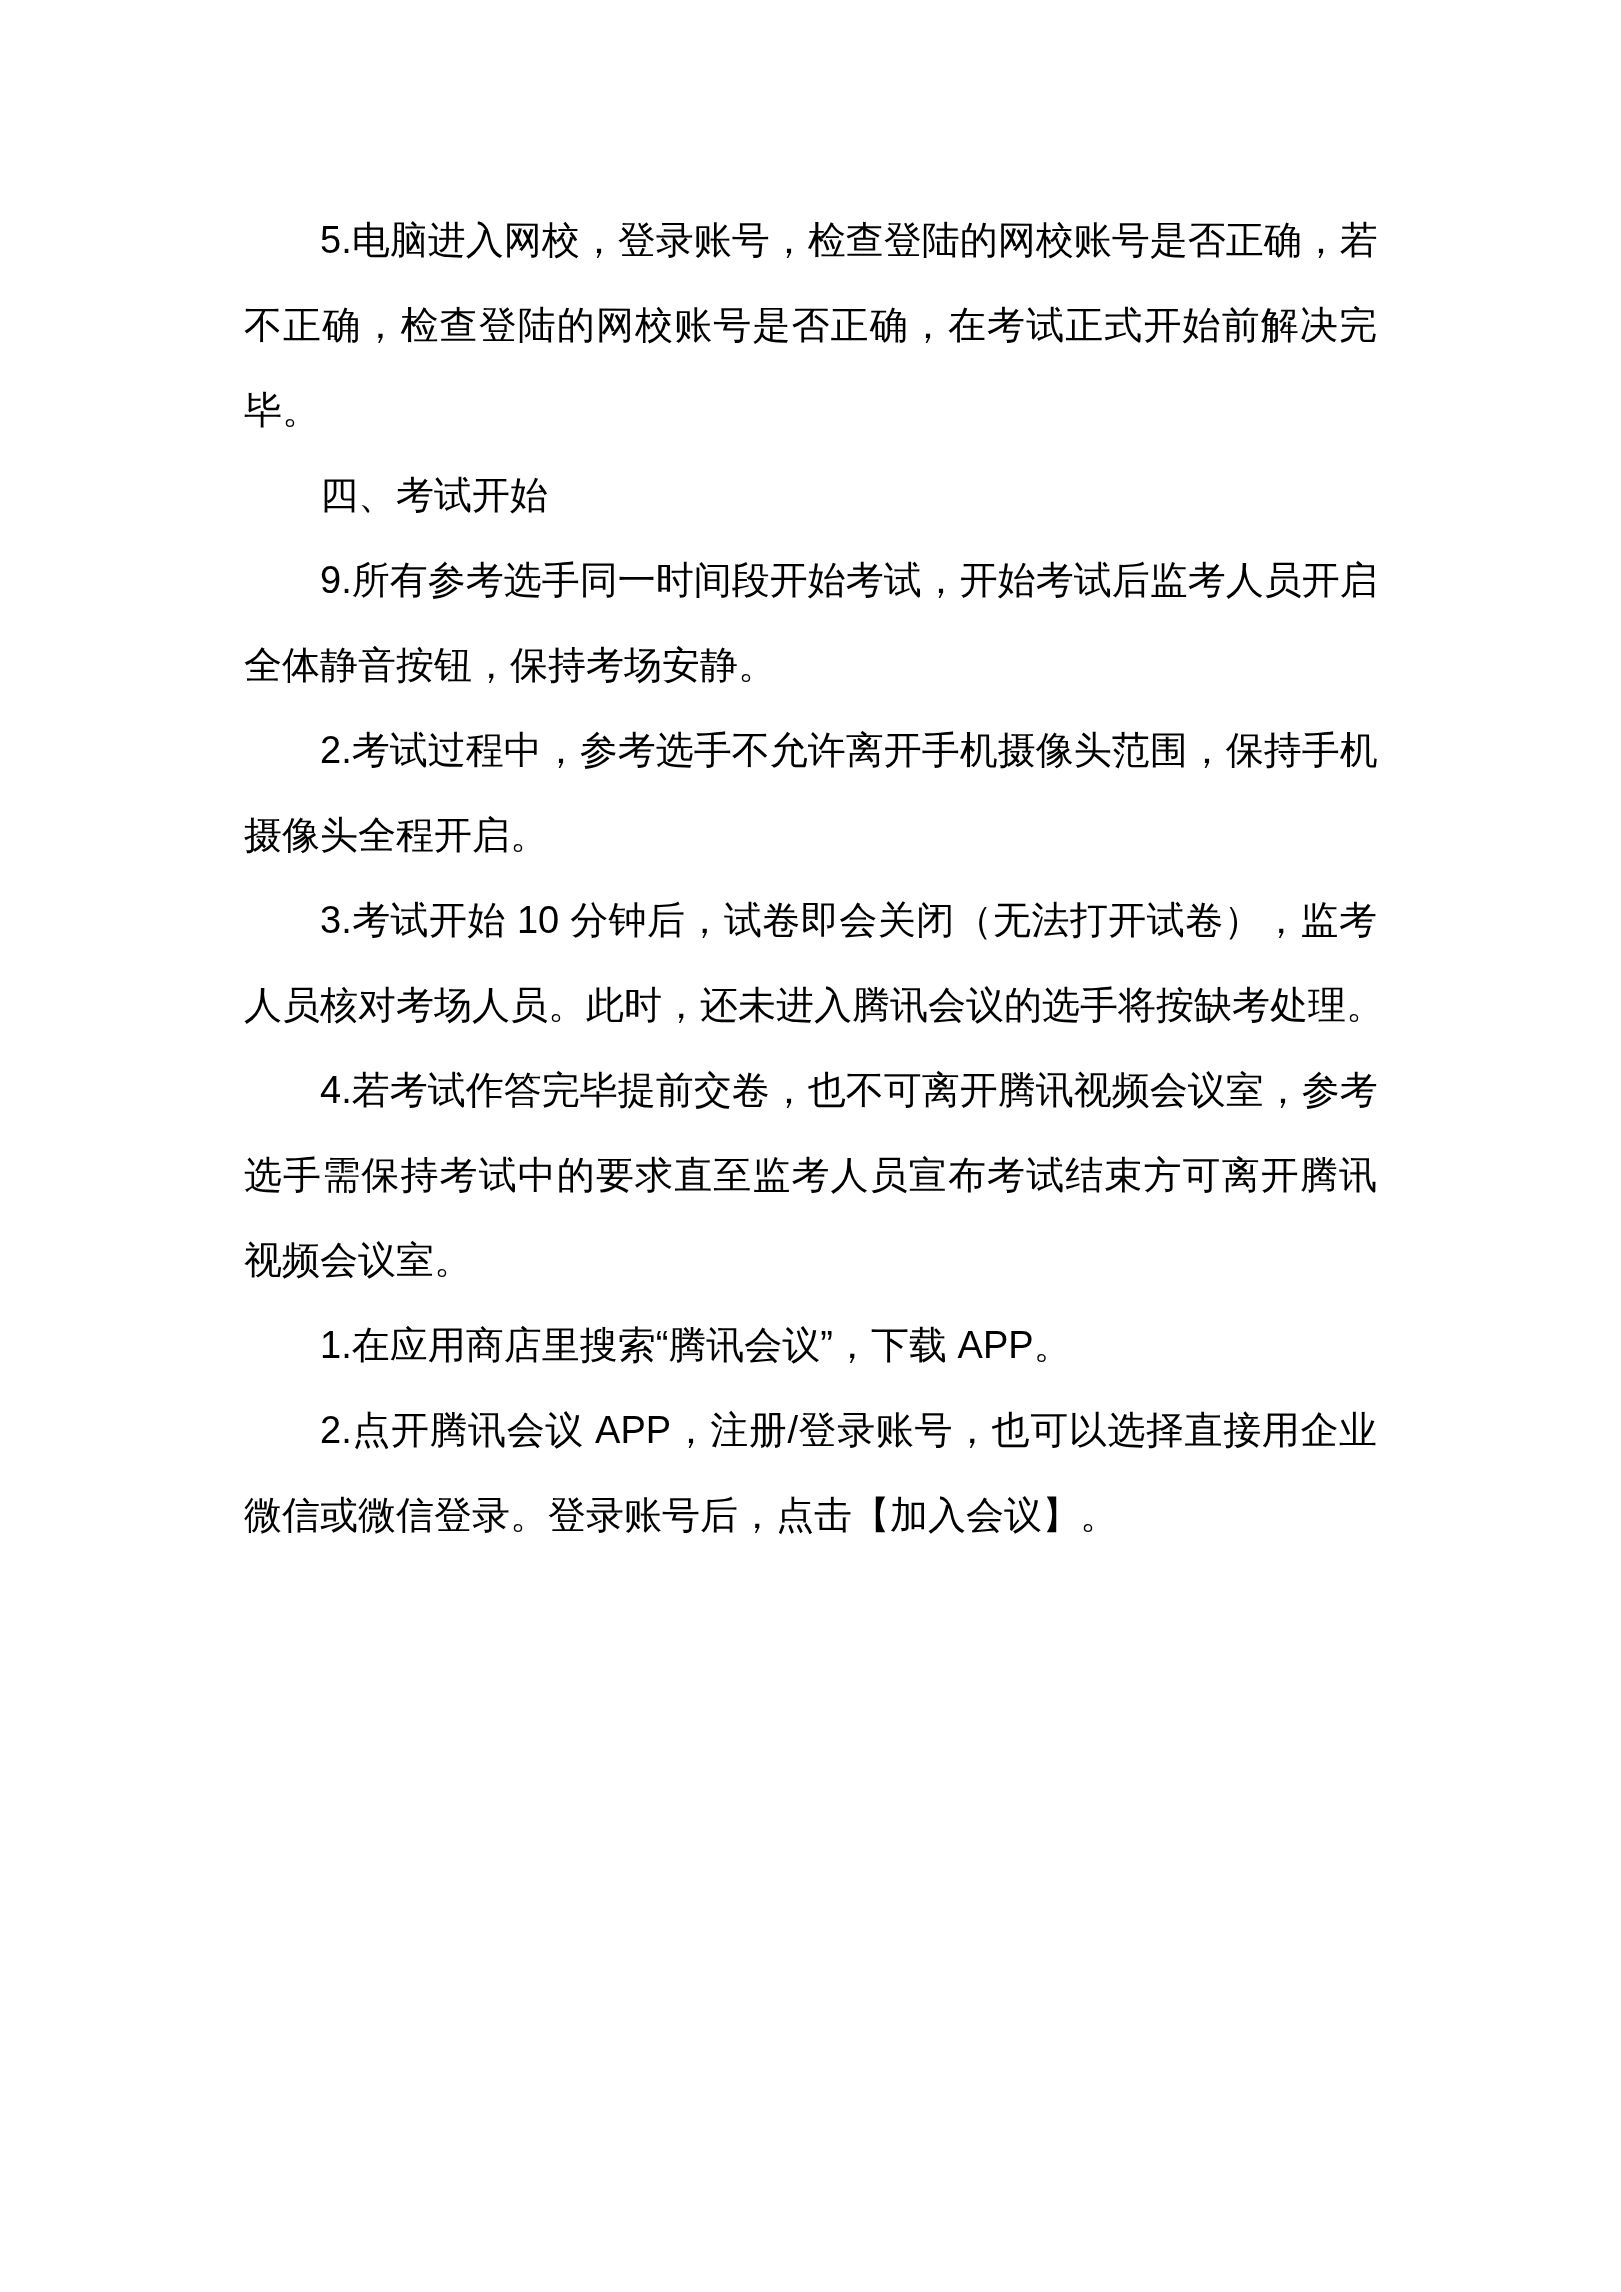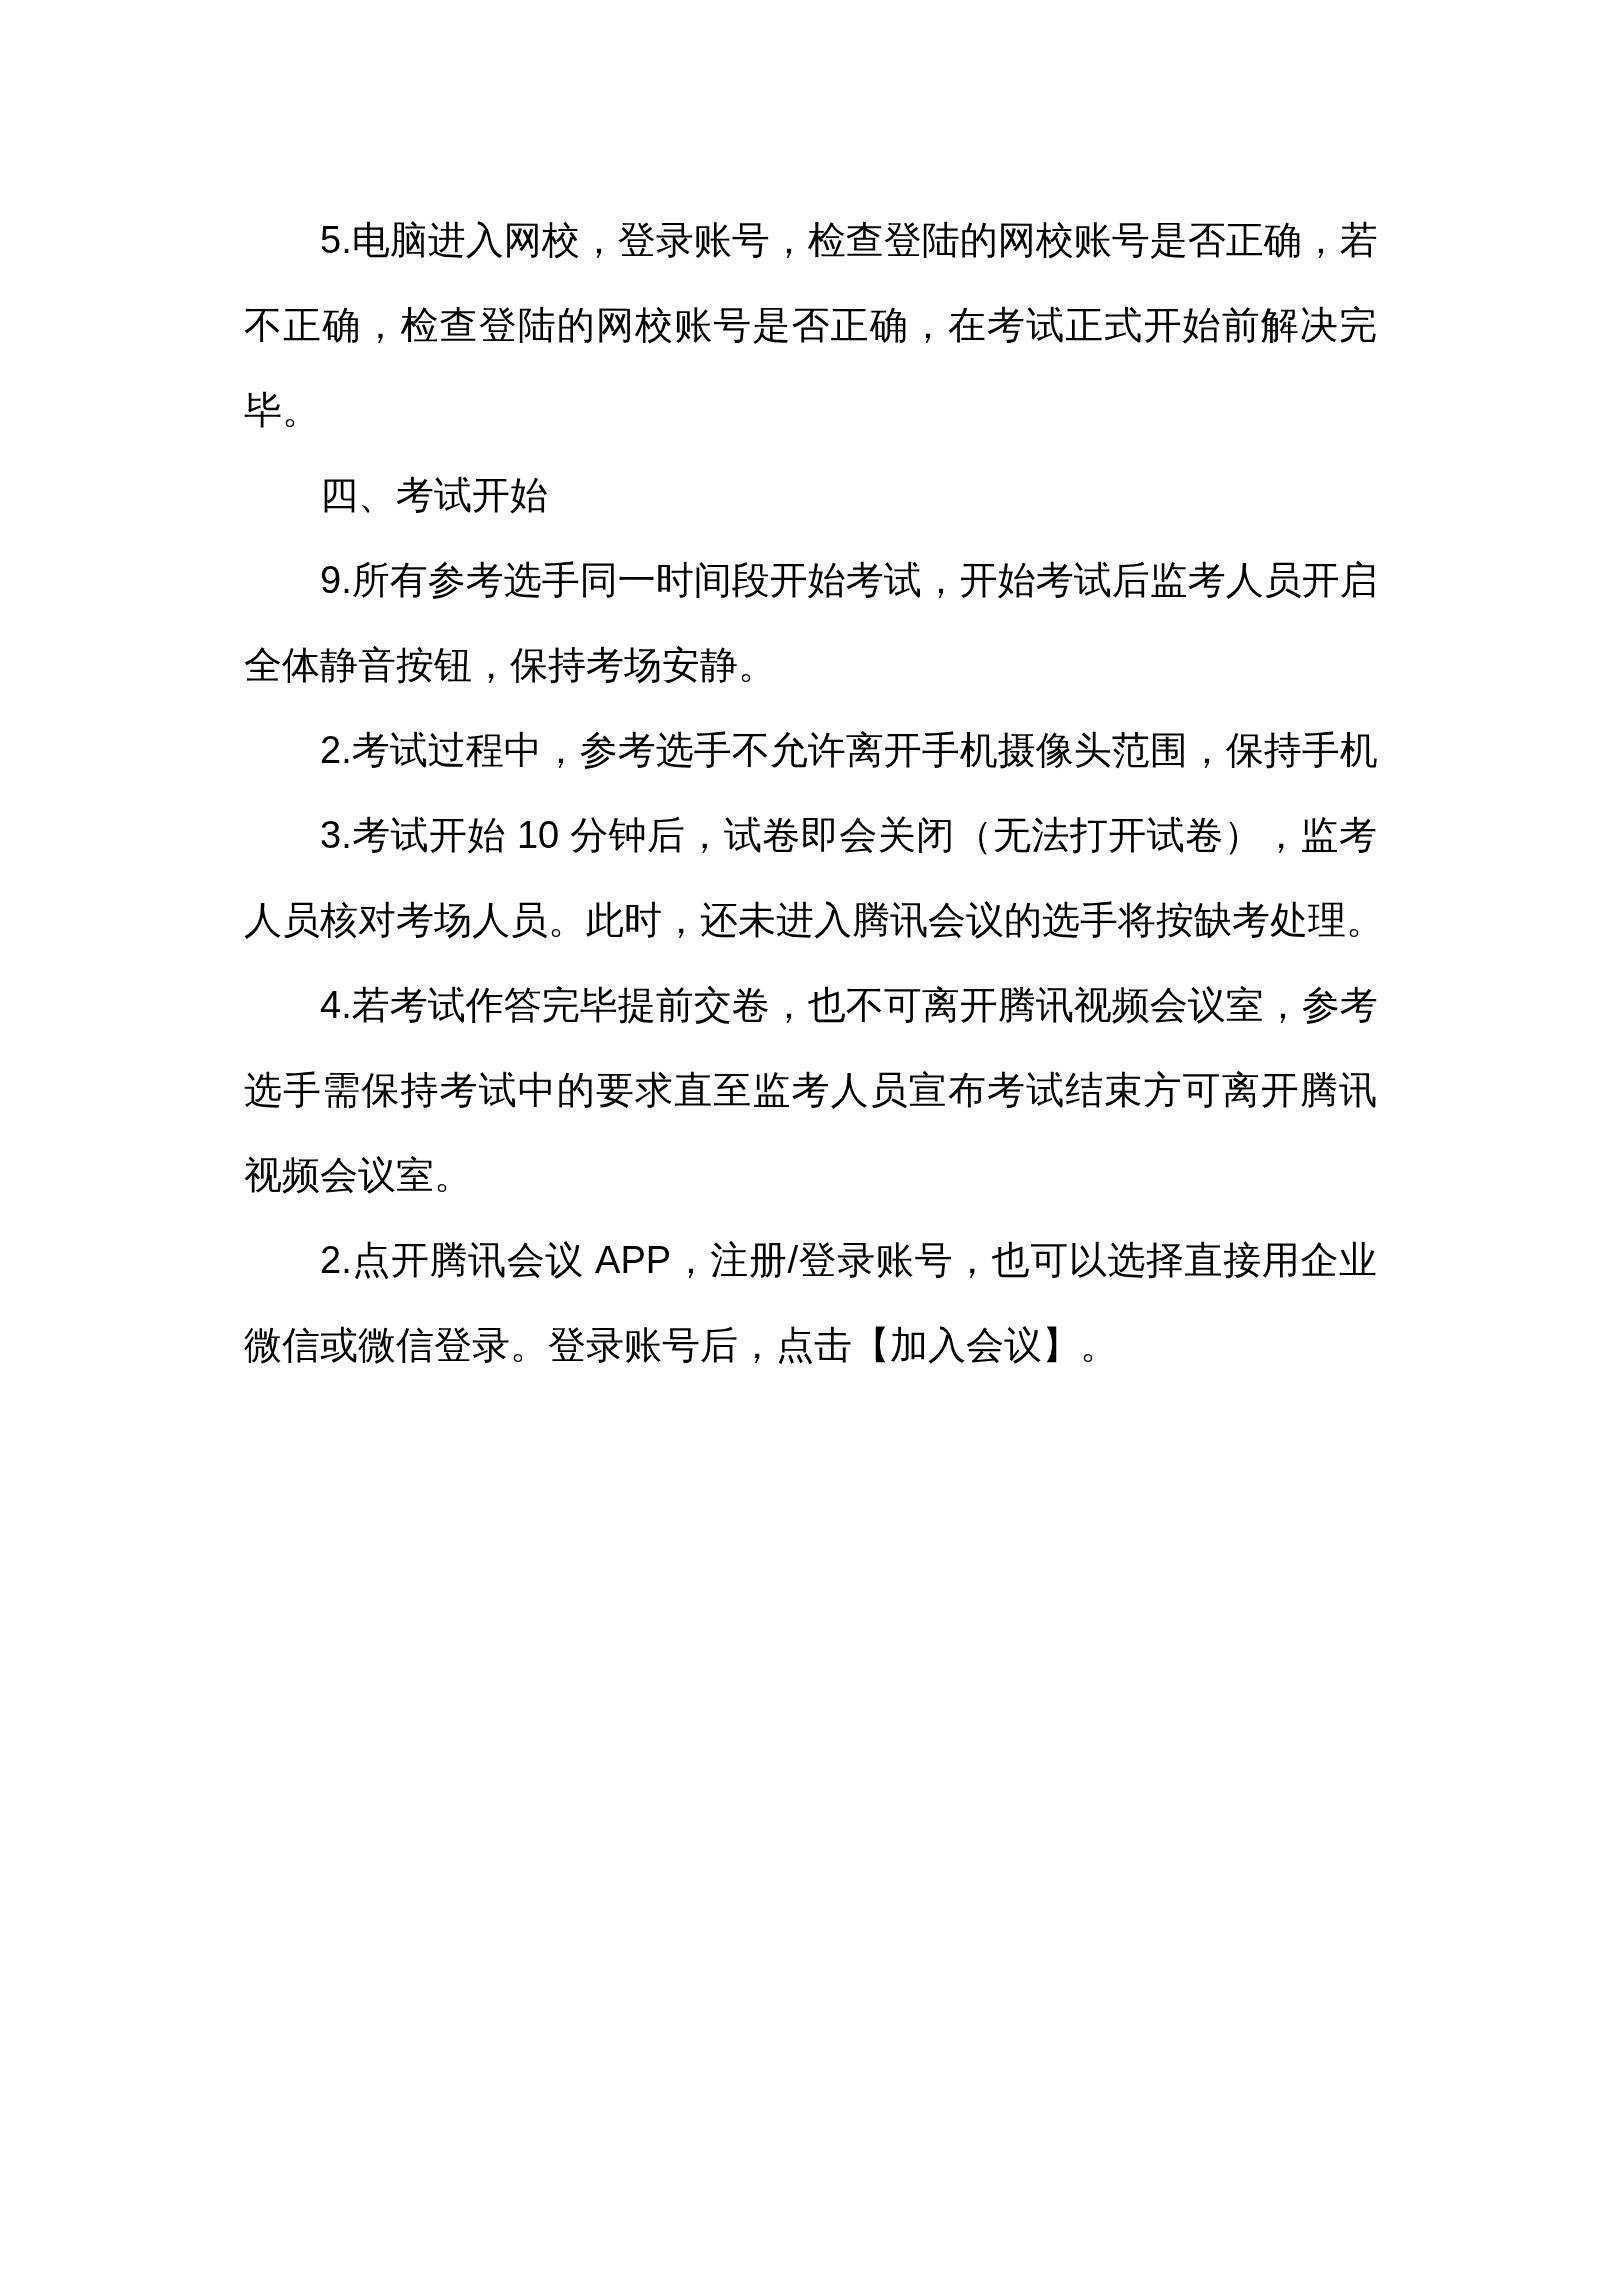--- a/index.html
+++ b/index.html
@@ -50,22 +50,24 @@
 
 <div class="page" style="background: rgb(255, 255, 255);">
   <div class="text-block" style="color: rgb(0, 0, 0);">
     <div class="line indent jf">5.电脑进入网校，登录账号，检查登陆的网校账号是否正确，若</div>
     <div class="line jf">不正确，检查登陆的网校账号是否正确，在考试正式开始前解决完</div>
     <div class="line">毕。</div>
     <div class="line indent">四、考试开始</div>
     <div class="line indent jf">9.所有参考选手同一时间段开始考试，开始考试后监考人员开启</div>
     <div class="line">全体静音按钮，保持考场安静。</div>
     <div class="line indent jf">2.考试过程中，参考选手不允许离开手机摄像头范围，保持手机</div>
+    <div class="line">摄像头全程开启。</div>
     <div class="line indent jf">3.考试开始 10 分钟后，试卷即会关闭（无法打开试卷），监考</div>
     <div class="line jf">人员核对考场人员。此时，还未进入腾讯会议的选手将按缺考处理。</div>
     <div class="line indent jf">4.若考试作答完毕提前交卷，也不可离开腾讯视频会议室，参考</div>
     <div class="line jf">选手需保持考试中的要求直至监考人员宣布考试结束方可离开腾讯</div>
     <div class="line">视频会议室。</div>
+    <div class="line indent">1.在应用商店里搜索“腾讯会议”，下载 APP。</div>
     <div class="line indent jf">2.点开腾讯会议 APP，注册/登录账号，也可以选择直接用企业</div>
     <div class="line">微信或微信登录。登录账号后，点击【加入会议】。</div>
   </div>
 </div>
 
 
 </body></html>

